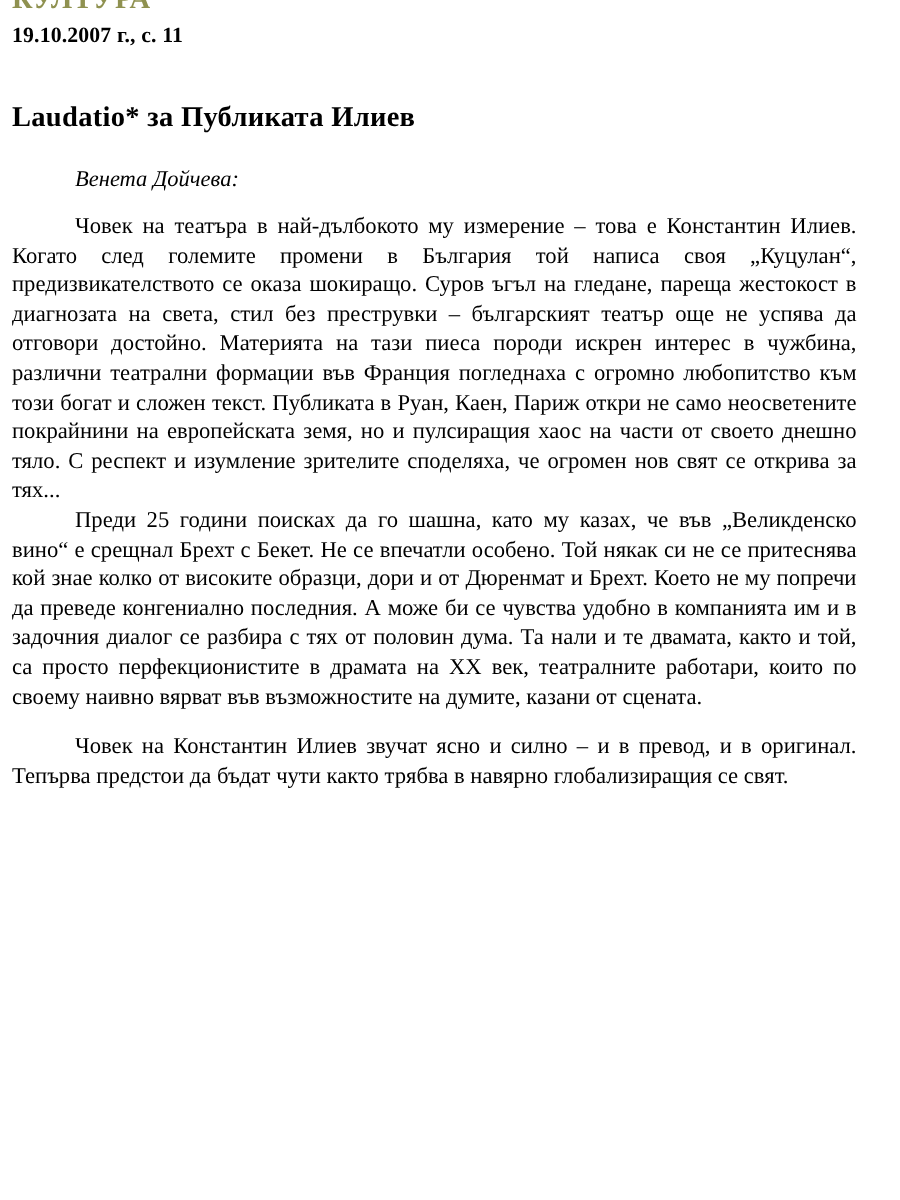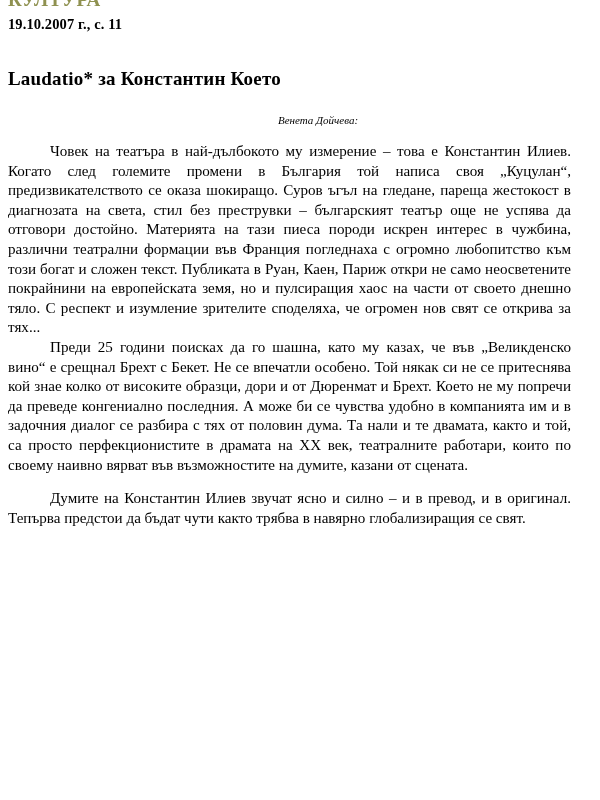--- a/index.html
+++ b/index.html
@@ -72,25 +72,24 @@
 
   .body-block {
     position: absolute;
     top: 110px;
     left: 8px;
     width: 578px;
   }
 
   .speaker {
     font-style: italic;
-    font-size: 11px;
+    font-size: 15px;
     line-height: 20px;
     margin: 0 0 12px 0;
     padding-left: 42px;
-    text-align: center;
   }
   .speaker.second {
     margin-top: 26px;
   }
 
   p.para {
     margin: 0 15px 14px 0;
     text-align: justify;
     text-justify: inter-word;
     font-size: 15.1px;
@@ -104,28 +103,28 @@
 <body>
 
 <div class="page">
 
   <div class="masthead-clip">
     <div class="masthead-word">КУЛТУРА</div>
   </div>
 
   <div class="issue-line">19.10.2007 г., с. 11</div>
 
-  <h1 class="doc-title">Laudatio* за Константин Което</h1>
+  <h1 class="doc-title">Laudatio* за Публиката Илиев</h1>
 
   <div class="body-block">
 
     <div class="section">
       <div class="speaker">Венета Дойчева:</div>
       <p class="para">Човек на театъра в най-дълбокото му измерение – това е Константин Илиев. Когато след големите промени в България той написа своя „Куцулан“, предизвикателството се оказа шокиращо. Суров ъгъл на гледане, пареща жестокост в диагнозата на света, стил без преструвки – българският театър още не успява да отговори достойно. Материята на тази пиеса породи искрен интерес в чужбина, различни театрални формации във Франция погледнаха с огромно любопитство към този богат и сложен текст. Публиката в Руан, Каен, Париж откри не само неосветените покрайнини на европейската земя, но и пулсиращия хаос на части от своето днешно тяло. С респект и изумление зрителите споделяха, че огромен нов свят се открива за тях...</p>
     </div>
 
     <div class="section">
       <p class="para">Преди 25 години поисках да го шашна, като му казах, че във „Великденско вино“ е срещнал Брехт с Бекет. Не се впечатли особено. Той някак си не се притеснява кой знае колко от високите образци, дори и от Дюренмат и Брехт. Което не му попречи да преведе конгениално последния. А може би се чувства удобно в компанията им и в задочния диалог се разбира с тях от половин дума. Та нали и те двамата, както и той, са просто перфекционистите в драмата на XX век, театралните работари, които по своему наивно вярват във възможностите на думите, казани от сцената.</p>
-      <p class="para">Думите на Константин Илиев звучат ясно и силно – и в превод, и в оригинал. Тепърва предстои да бъдат чути както трябва в навярно глобализиращия се свят.</p>
+      <p class="para">Човек на Константин Илиев звучат ясно и силно – и в превод, и в оригинал. Тепърва предстои да бъдат чути както трябва в навярно глобализиращия се свят.</p>
     </div>
 
   </div>
 </div>
 
 </body></html>

